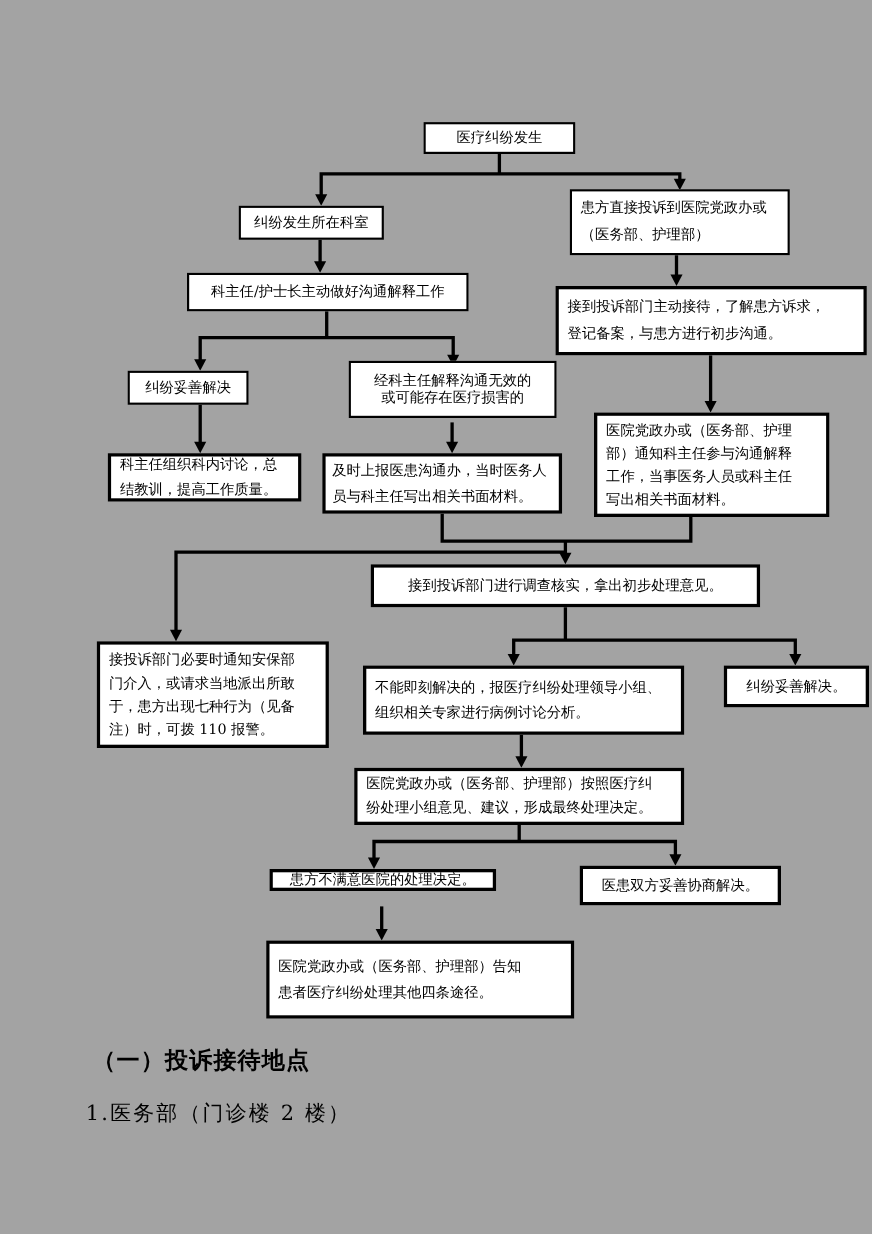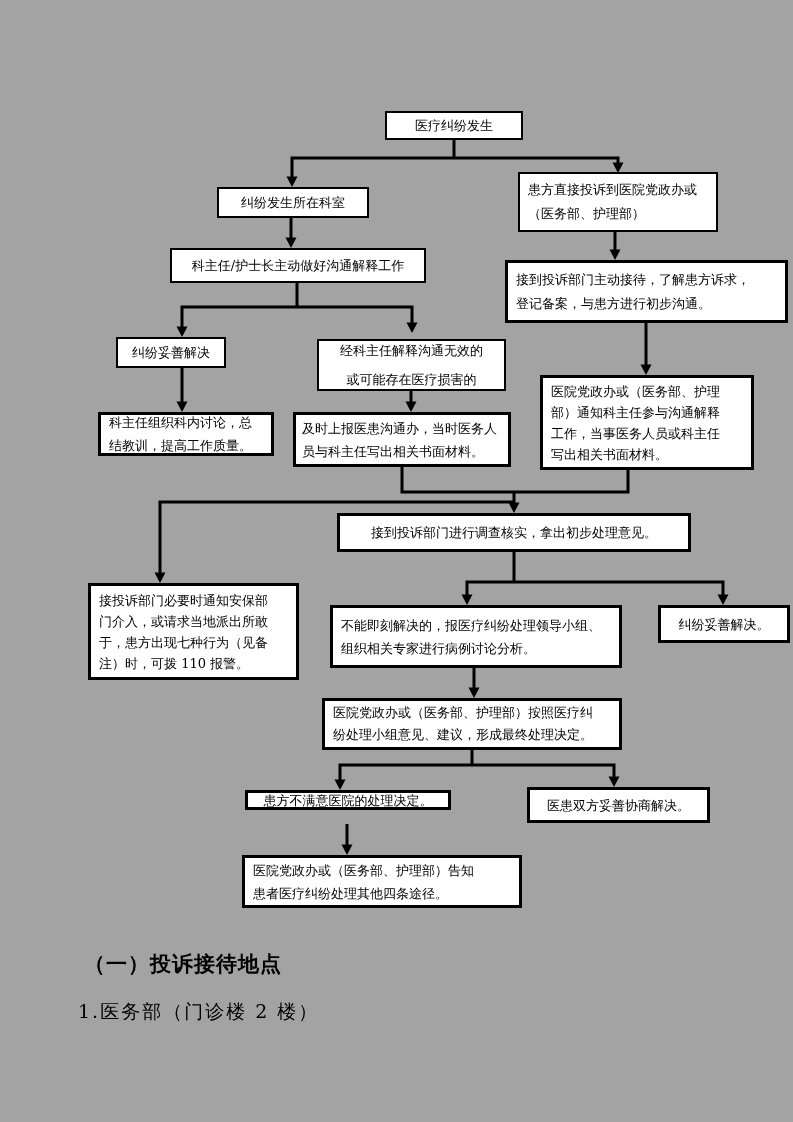--- a/index.html
+++ b/index.html
@@ -62,33 +62,33 @@
       <path d="M717.5 594.5 L728.5 594.5 L723 605 Z"></path>
       <path d="M468.5 687.5 L479.5 687.5 L474 698 Z"></path>
       <path d="M334.5 779.5 L345.5 779.5 L340 790 Z"></path>
       <path d="M608.5 776.5 L619.5 776.5 L614 787 Z"></path>
       <path d="M341.5 844.5 L352.5 844.5 L347 855 Z"></path>
     </g>
   </svg>
 
   <div class="node center" style="left:385px; top:111px; width:138px; height:29px;">医疗纠纷发生</div>
 
-  <div class="node center" style="left:217px; top:187px; width:152px; height:31px;">纠纷发生所在科室</div>
+  <div class="node center" style="left:217px; top:187px; width:132px; height:31px;">纠纷发生所在科室</div>
 
   <div class="node" style="left:518px; top:172px; width:200px; height:60px; line-height:24px;">患方直接投诉到医院党政办或
 （医务部、护理部）</div>
 
   <div class="node center" style="left:170px; top:248px; width:256px; height:35px;">科主任/护士长主动做好沟通解释工作</div>
 
   <div class="node thick" style="left:505px; top:260px; width:283px; height:63px; line-height:24px;">接到投诉部门主动接待，了解患方诉求，
 登记备案，与患方进行初步沟通。</div>
 
   <div class="node center" style="left:116px; top:337px; width:110px; height:31px;">纠纷妥善解决</div>
 
-  <div class="node center" style="left:317px; top:339px; width:189px; height:52px; line-height:29px;">经科主任解释沟通无效的
+  <div class="node center" style="left:317px; top:328px; width:189px; height:52px; line-height:15px;">经科主任解释沟通无效的
 或可能存在医疗损害的</div>
 
   <div class="node thick" style="left:98px; top:412px; width:176px; height:44px; line-height:23px;">科主任组织科内讨论，总
 结教训，提高工作质量。</div>
 
   <div class="node thick" style="left:293px; top:412px; width:218px; height:55px; line-height:23px; padding:2px 6px;">及时上报医患沟通办，当时医务人
 员与科主任写出相关书面材料。</div>
 
   <div class="node thick" style="left:540px; top:375px; width:214px; height:95px; line-height:21px;">医院党政办或（医务部、护理
 部）通知科主任参与沟通解释
@@ -107,20 +107,20 @@
 
   <div class="node thick center" style="left:658px; top:605px; width:132px; height:38px;">纠纷妥善解决。</div>
 
   <div class="node thick" style="left:322px; top:698px; width:300px; height:52px; line-height:22px;">医院党政办或（医务部、护理部）按照医疗纠
 纷处理小组意见、建议，形成最终处理决定。</div>
 
   <div class="node thick center" style="left:245px; top:790px; width:206px; height:20px;">患方不满意医院的处理决定。</div>
 
   <div class="node thick center" style="left:527px; top:787px; width:183px; height:36px;">医患双方妥善协商解决。</div>
 
-  <div class="node thick" style="left:242px; top:855px; width:280px; height:53px; line-height:23px;">医院党政办或（医务部、护理部）告知
+  <div class="node thick" style="left:242px; top:855px; width:280px; height:71px; line-height:23px;">医院党政办或（医务部、护理部）告知
 患者医疗纠纷处理其他四条途径。</div>
 
   <div class="heading">（一）投诉接待地点</div>
 
   <div class="list-item">1.医务部（门诊楼 2 楼）</div>
 
 </div>
 
 </body></html>

